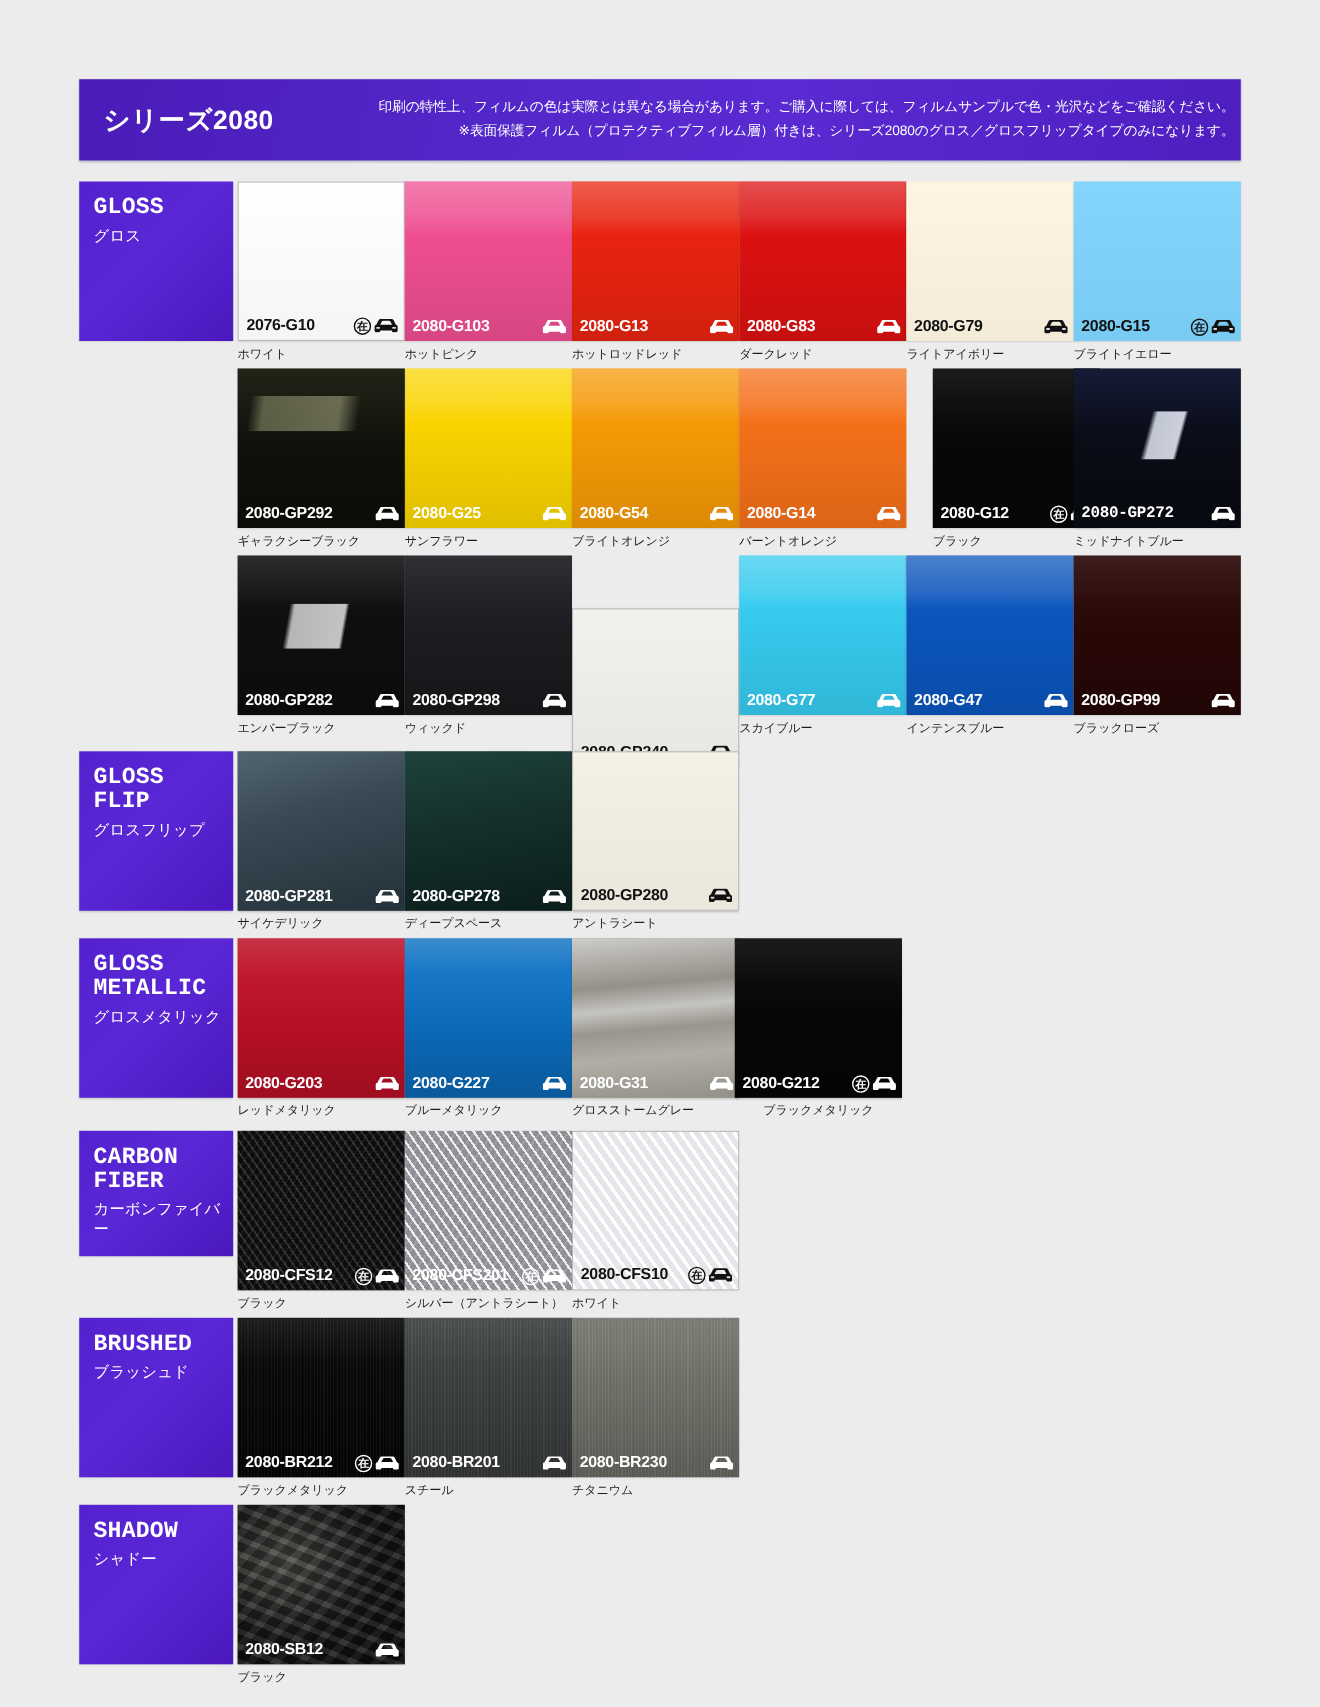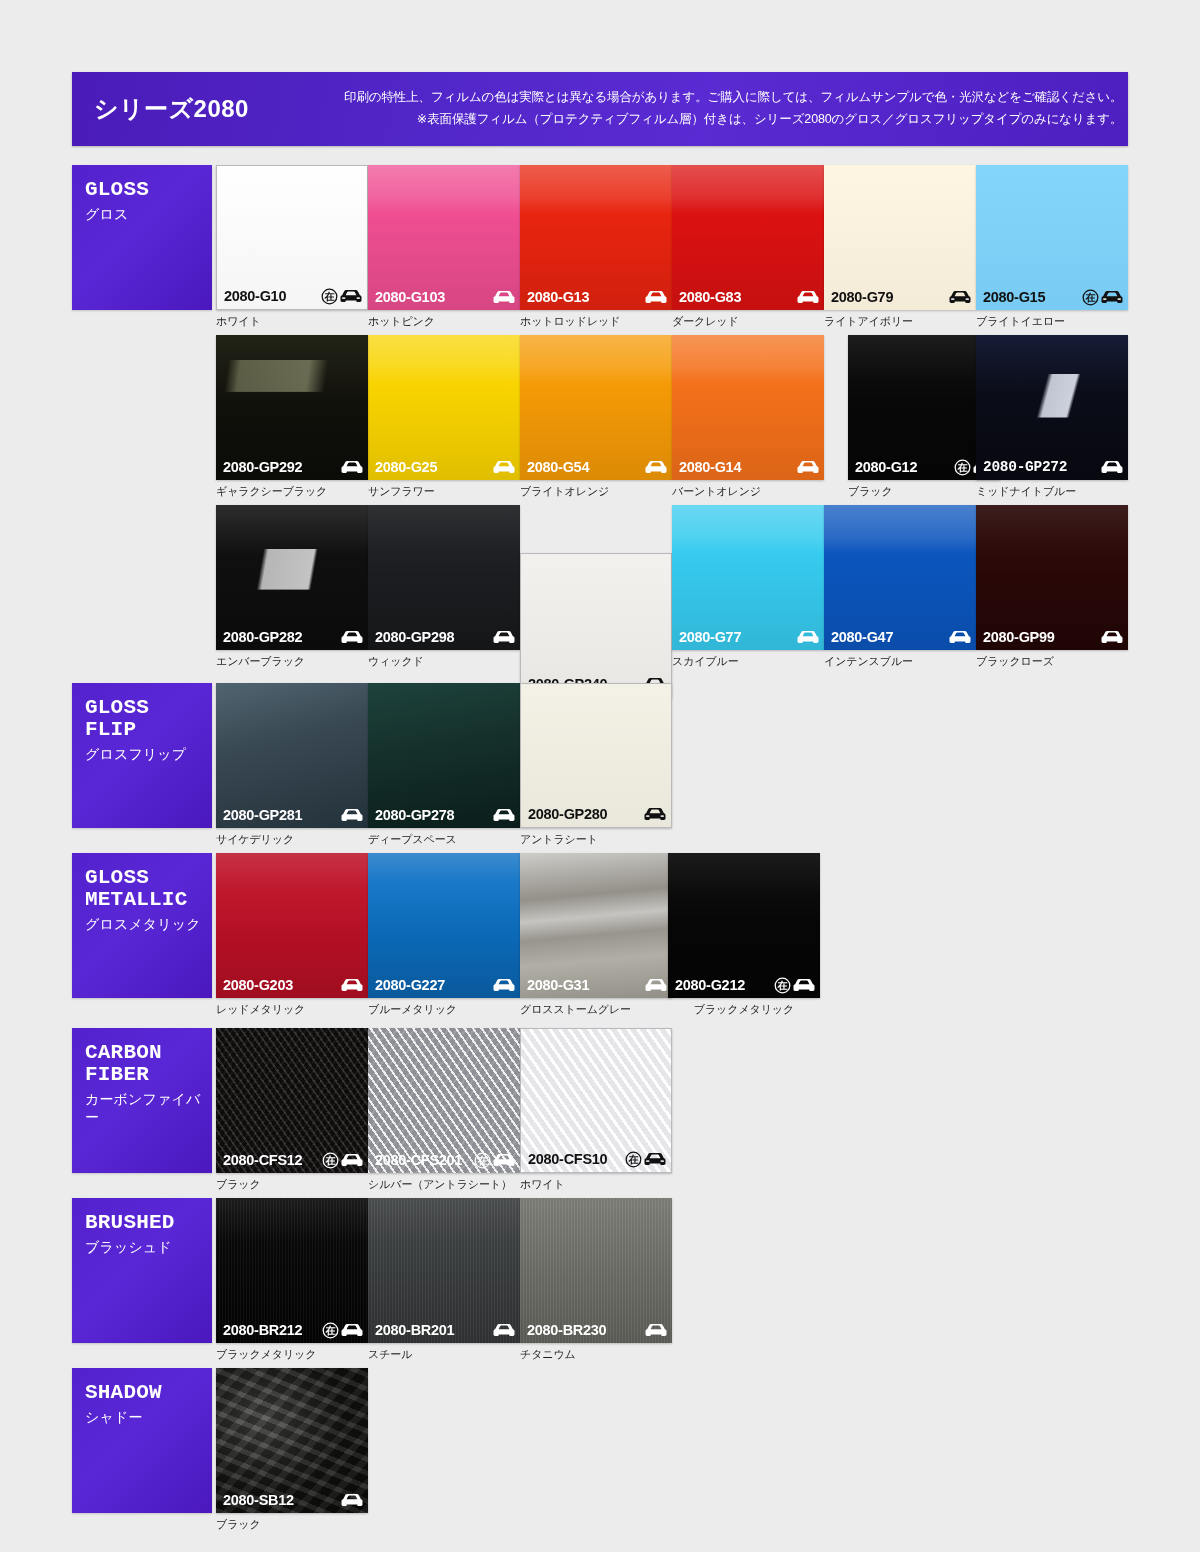--- a/index.html
+++ b/index.html
@@ -95,21 +95,21 @@
             <div>GLOSS</div>
           </div>
           <div class="cat-jp">グロス</div>
         </div>
         <div class="rows">
           <div class="row">
             <div class="swatch-wrap" style="left: 0px;">
               <div class="swatch bordered t-black" style="background: rgb(255, 255, 255);">
                 <div class="sheen" style="background:linear-gradient(180deg,rgba(255,255,255,.06) 0%,rgba(0,0,0,.04) 100%);"></div>
                 <div class="label-bar">
-                  <span class="code">2080-G10</span>
+                  <span class="code">2076-G10</span>
                   <span class="badges">
                     <span>
                       <svg class="stock-icon" viewBox="0 0 20 20">
                         <circle cx="10" cy="10" r="8.6" fill="none" stroke="#111111" stroke-width="1.5"></circle>
                         <text x="10" y="14.2" text-anchor="middle" font-size="12" font-weight="bold" font-family="DejaVu Sans, sans-serif" fill="#111111">在</text>
                       </svg>
                     </span>
                     <span>
                       <svg class="car-icon" viewBox="0 0 44 26" style="color:#111111">
                         <use href="#ic-car"></use>
@@ -549,21 +549,21 @@
                     </span>
                   </span>
                 </div>
               </div>
               <div class="jp-name">ブラックメタリック</div>
             </div>
           </div>
         </div>
       </div>
       <div class="section" style="top: 1028px; width: 1056px;">
-        <div class="cat" style="height: 145px;">
+        <div class="cat" style="height: 114px;">
           <div class="cat-en">
             <div>CARBON</div>
             <div>FIBER</div>
           </div>
           <div class="cat-jp">カーボンファイバー</div>
         </div>
         <div class="rows">
           <div class="row">
             <div class="swatch-wrap" style="left: 0px;">
               <div class="swatch t-white" style="background: rgb(23, 21, 19);">

